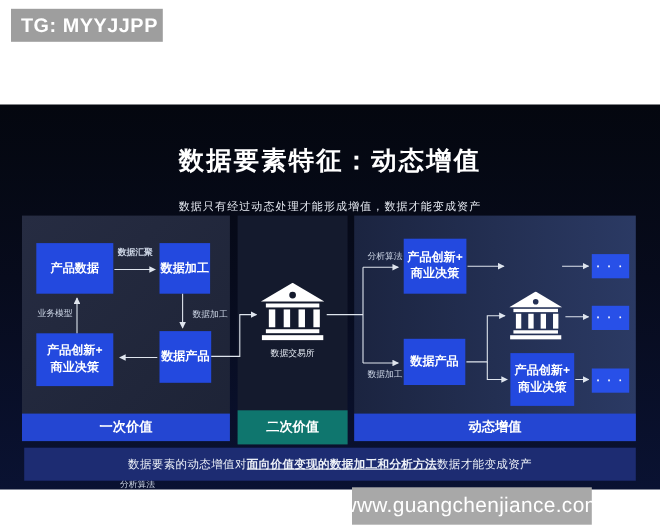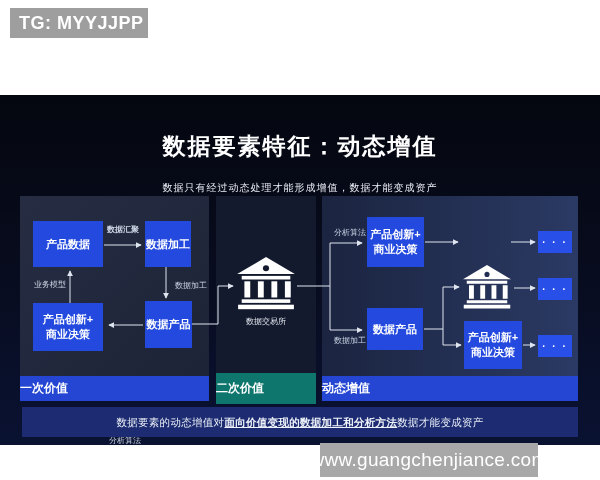--- a/index.html
+++ b/index.html
@@ -51,21 +51,21 @@
   .rl-processing{left:8px;top:139px;width:40px;}
 
   
   .bank{position:absolute;z-index:3;}
   .bank-mid{left:21px;top:61px;width:58px;height:54px;}
   .bank-right{left:141px;top:69px;width:48px;height:45px;}
   .bank svg{display:block;width:100%;height:100%;}
   .exchange-label{position:absolute;left:0;top:120px;width:100%;text-align:center;color:#e8edf5;font-size:8px;z-index:3;}
 
   
-  .vbar{position:absolute;left:0;bottom:0;width:100%;color:#ffffff;
+  .vbar{position:absolute;left:0;bottom:0;width:100%;text-align:center;color:#ffffff;
     font-weight:700;z-index:3;}
   .vbar-blue{height:25px;line-height:25px;font-size:12px;background:#2446d2;}
   .vbar-purple{height:31px;line-height:31px;font-size:12px;background:#0f766e;}
 
   
   .challenge{position:absolute;left:22px;top:312px;width:556px;height:30px;background:#1d2c72;
     color:#edf1f8;font-size:10.5px;line-height:30px;text-align:center;z-index:1;letter-spacing:.3px;}
   .challenge .bold{font-weight:800;text-decoration:underline;}
 
   

